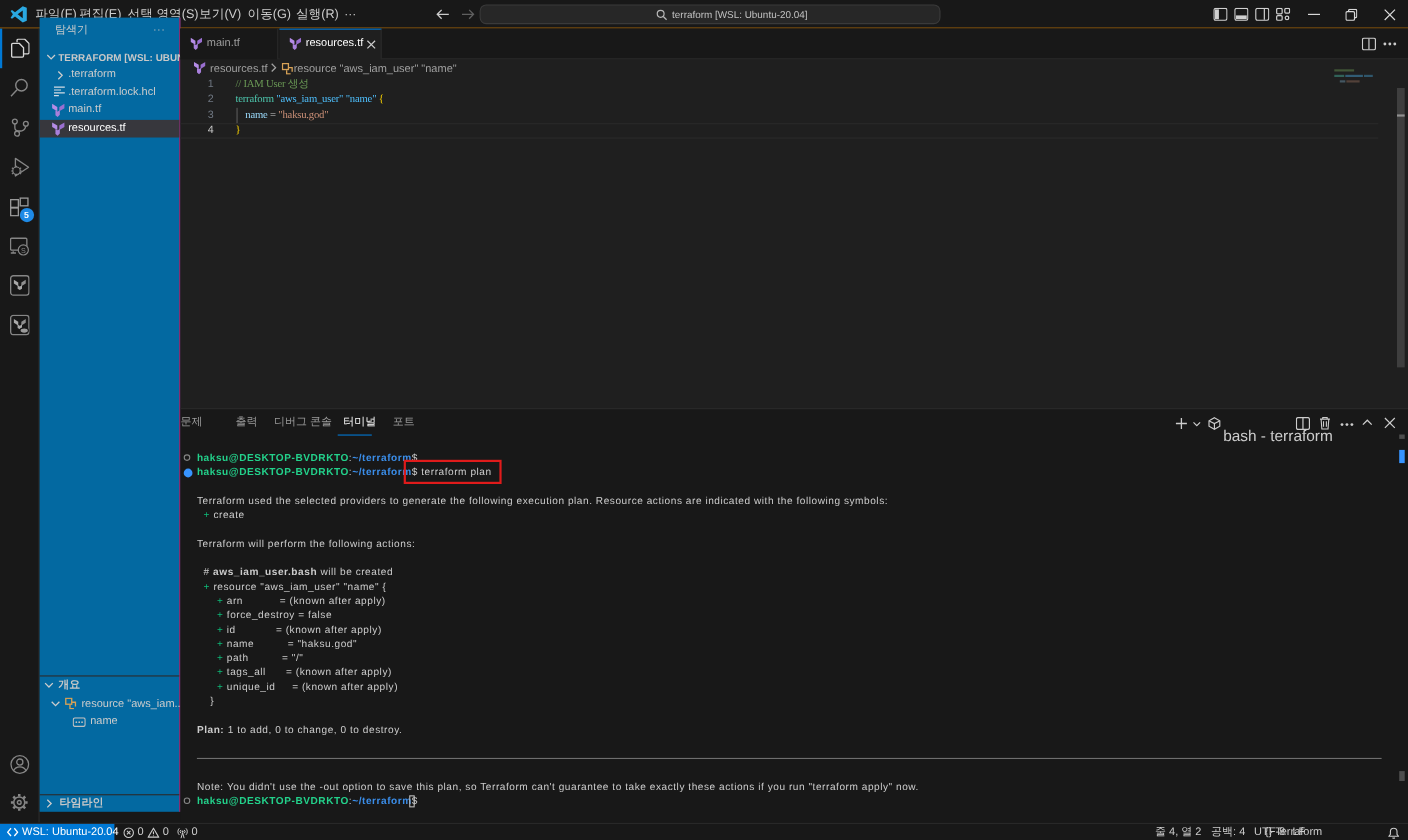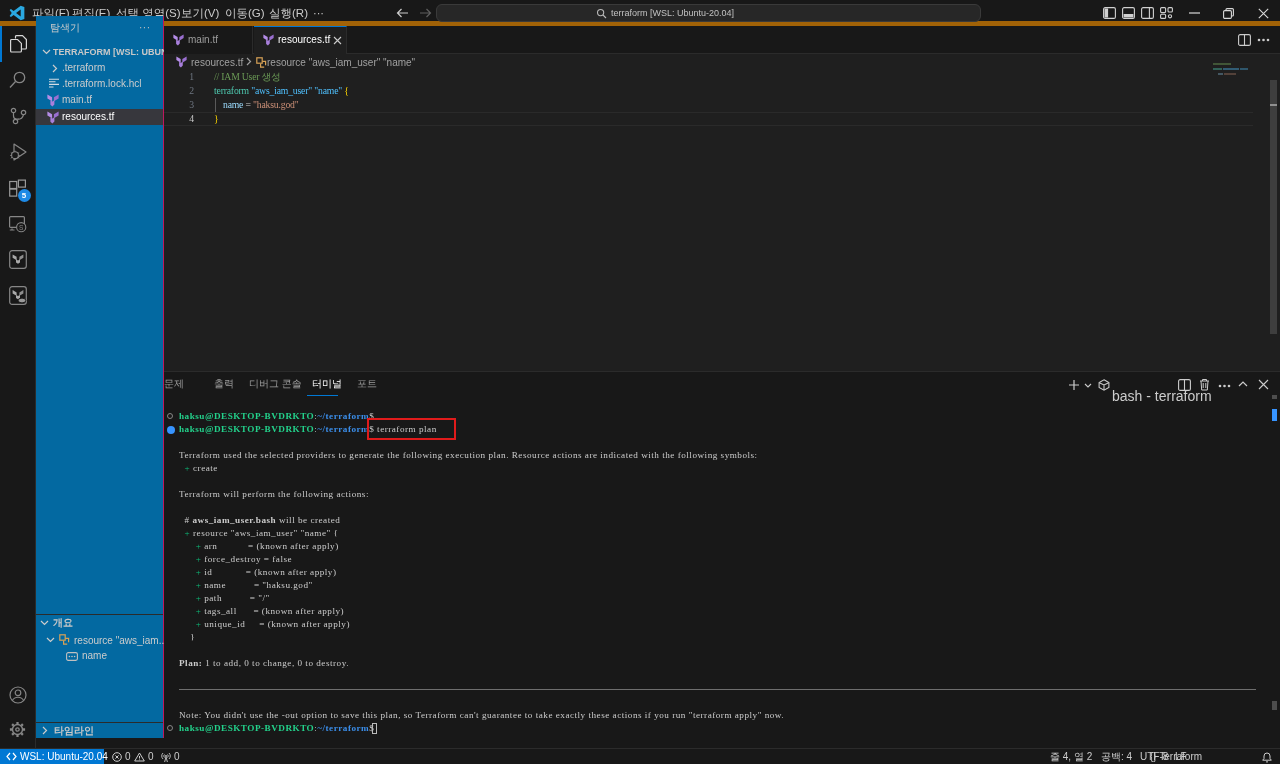--- a/index.html
+++ b/index.html
@@ -1,53 +1,53 @@
 <!DOCTYPE html>
 <html><head>
 <meta charset="utf-8">
 <style>
   * { margin:0; padding:0; box-sizing:border-box; }
   html,body { width:1280px; height:764px; background:#181818; overflow:hidden; }
   #app { position:relative; width:1280px; height:764px; background:#181818;
          font-family:"Liberation Sans", sans-serif; color:#cccccc; }
   .abs { position:absolute; }
-  .mono { font-family:Liberation Serif, serif; }
+  .mono { font-family:Liberation Sans, sans-serif; }
   svg { display:block; position:absolute; }
   .menu { position:absolute; top:0; height:26px; line-height:26px; font-size:11.5px; color:#cccccc; white-space:nowrap; }
   .srow { position:absolute; left:0; width:127px; height:16px; font-size:10px; line-height:16px; color:#cccccc; white-space:nowrap; overflow:hidden; }
   .tabtxt { position:absolute; font-size:10px; white-space:nowrap; }
   .ptab { position:absolute; top:0; height:24px; line-height:24px; font-size:10px; color:#9d9d9d; white-space:nowrap; }
   .st { position:absolute; top:0; height:15px; line-height:15px; white-space:nowrap; font-size:10px; }
   .g { color:#23d18b; font-weight:bold; } .b { color:#3b8eea; font-weight:bold; } .pg { color:#0dbc79; }
   .ln { position:absolute; width:30px; text-align:right; color:#6e7681; }
   .cl { position:absolute; left:50px; white-space:pre;font-family:Liberation Serif, serif; }
 </style>
 </head>
 <body>
 <div id="app">
 
-<div class="abs" id="titlebar" style="left:0;top:0;width:1280px;height:26px;background:#181818;border-bottom:5px solid #a16207">
+<div class="abs" id="titlebar" style="left:0;top:0;width:1280px;height:26px;background:#181818;border-bottom:1px solid #a16207">
   <svg style="left:9px;top:5px" width="16" height="16" viewBox="0 0 100 100">
     <path fill="#2aa8e1" d="M96 13 L96 87 L73 96 L29 62 L12 75 L4 69 L17 50 L4 31 L12 25 L29 38 L73 4 Z"></path>
     <path fill="#181818" d="M73 28 L44 50 L73 72 Z"></path>
   </svg>
   <span class="menu" style="left:32px">파일(F)</span>
   <span class="menu" style="left:72px">편집(E)</span>
   <span class="menu" style="left:116px">선택 영역(S)</span>
   <span class="menu" style="left:181px">보기(V)</span>
   <span class="menu" style="left:225px">이동(G)</span>
   <span class="menu" style="left:269px">실행(R)</span>
   <span class="menu" style="left:313px;font-size:11px">···</span>
   <svg style="left:396px;top:7px" width="13" height="12" viewBox="0 0 13 12">
         <path stroke="#cccccc" stroke-width="1.2" fill="none" d="M12 6 H1.5 M5.5 2 L1.5 6 L5.5 10"></path>
       </svg>
   <svg style="left:419px;top:7px" width="13" height="12" viewBox="0 0 13 12">
         <path stroke="#5f5f5f" stroke-width="1.2" fill="none" d="M1 6 H11.5 M7.5 2 L11.5 6 L7.5 10"></path>
       </svg>
-  <div class="abs" style="left:436px;top:4px;width:545px;height:18px;background:#272727;border:1px solid #3a3a3a;border-radius:6px">
+  <div class="abs" style="left:436px;top:4px;width:419px;height:18px;background:#272727;border:1px solid #3a3a3a;border-radius:6px">
     <svg style="left:159px;top:3px" width="11" height="11" viewBox="0 0 11 11">
           <circle cx="4.6" cy="4.6" r="3.1" fill="none" stroke="#b8b8b8" stroke-width="1.1"></circle>
           <path d="M7 7 L10 10" stroke="#b8b8b8" stroke-width="1.1"></path>
         </svg>
     <span class="abs" style="left:174px;top:0;line-height:16px;font-size:9px;color:#c2c2c2">terraform [WSL: Ubuntu-20.04]</span>
   </div>
 
   <svg style="left:1103px;top:7px" width="13" height="12" viewBox="0 0 13 12">
         <rect x="0.6" y="0.6" width="11.8" height="10.8" rx="1.5" fill="none" stroke="#d0d0d0" stroke-width="1.1"></rect>
         <rect x="1.5" y="1.5" width="3.6" height="9" fill="#d0d0d0"></rect>

